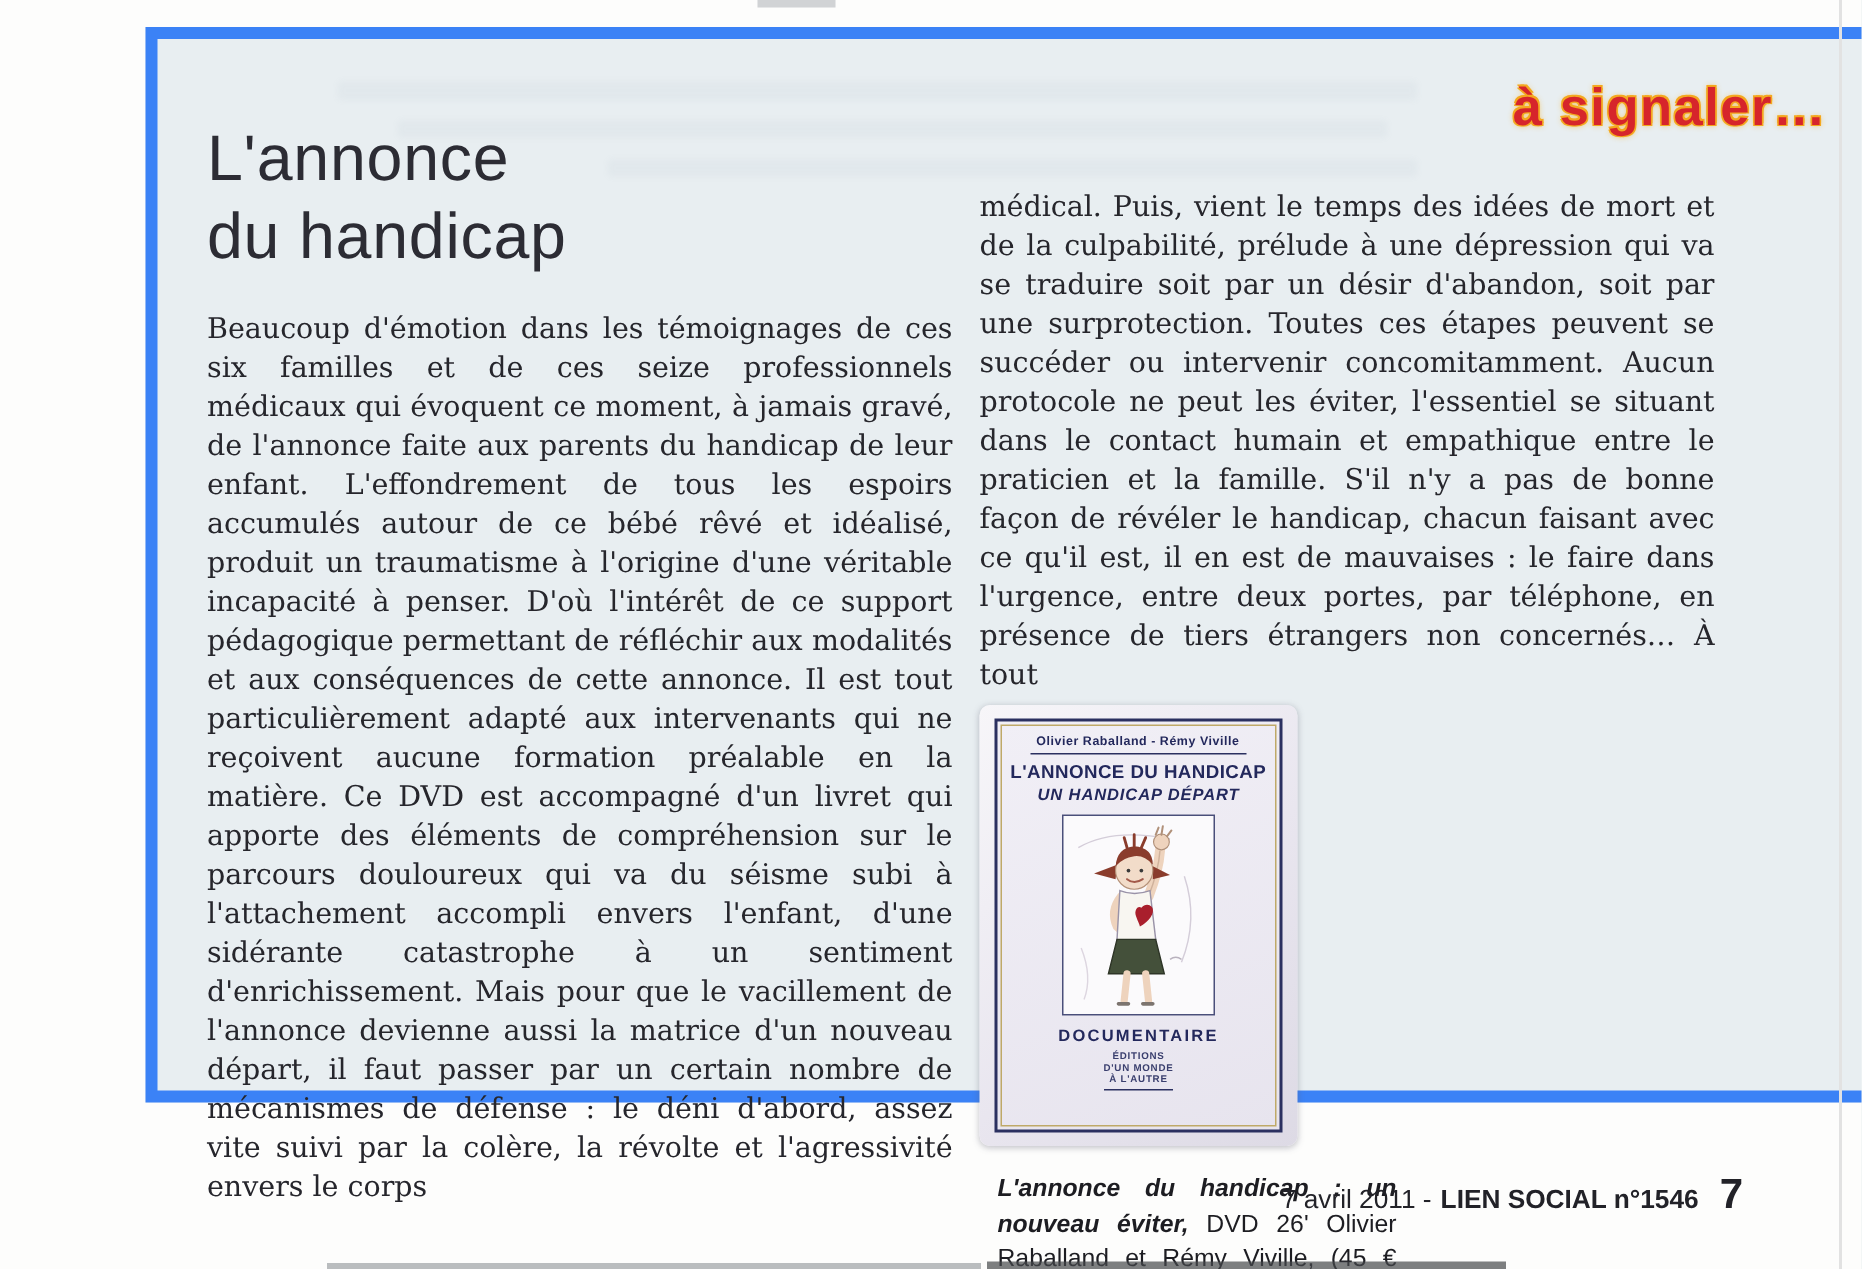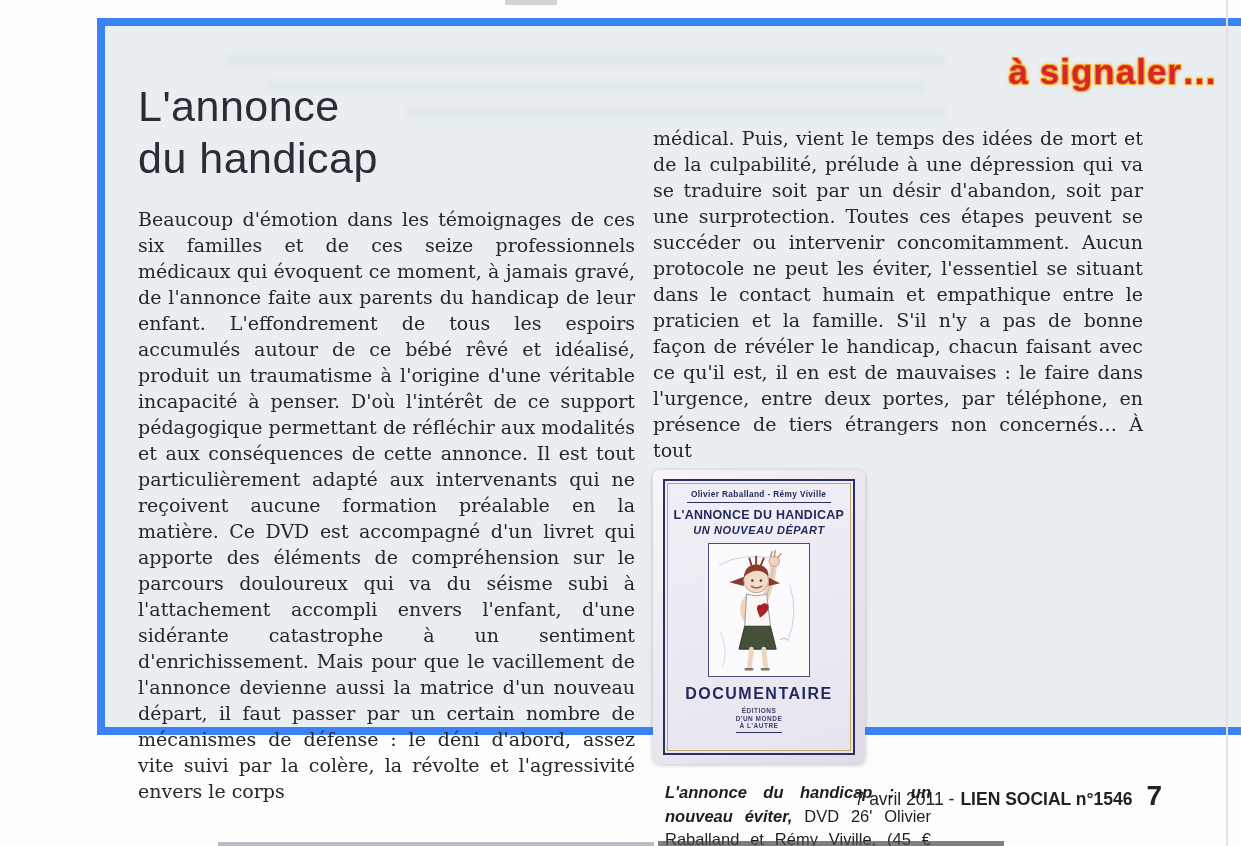--- a/index.html
+++ b/index.html
@@ -71,21 +71,21 @@
   }
   .dvd-authors{font-size:9px;font-weight:bold;letter-spacing:.4px;white-space:nowrap;transform:scale(.92);}
   .dvd-rule{width:82%;height:1px;background:#2b3060;margin:3px 0 4px 0;}
   .dvd-title{font-size:13px;font-weight:bold;letter-spacing:.3px;white-space:nowrap;transform:scale(.96);}
   .dvd-subtitle{font-size:11px;font-style:italic;font-weight:bold;letter-spacing:.6px;margin-top:2px;}
   .dvd-art{
     width:100px;height:132px;margin-top:7px;
     border:1px solid #4a4f7a;background:#fbfafc;
     display:flex;align-items:center;justify-content:center;
   }
-  .dvd-genre{font-size:16px;font-weight:bold;letter-spacing:1.5px;margin-top:8px;}
+  .dvd-genre{font-size:11px;font-weight:bold;letter-spacing:1.5px;margin-top:8px;}
   .dvd-logo{margin-top:4px;text-align:center;border-bottom:1px solid #2b3060;padding-bottom:2px;}
   .dvd-logo div{font-size:6.5px;font-weight:bold;line-height:7.5px;letter-spacing:.5px;color:#3a3f6e;}
   .beside{margin-left:12px;width:266px;}
   .caption{margin-top:17px;font-family:"Liberation Sans",sans-serif;}
   .caption-main{font-size:16.5px;line-height:23.5px;color:#1d1d22;text-align:justify;margin:0;}
   .caption-title{font-weight:bold;font-style:italic;}
   .caption-line{font-size:16.5px;line-height:23.5px;color:#1d1d22;margin:0;text-decoration:underline;}
   .page-footer{
     position:absolute;top:780px;right:79px;
     display:flex;align-items:baseline;
@@ -118,21 +118,21 @@
 
   <div class="col-right">
     <p class="serif-body" lang="fr">médical. Puis, vient le temps des idées de mort et de la culpabilité, prélude à une dépression qui va se traduire soit par un désir d'abandon, soit par une surprotection. Toutes ces étapes peuvent se succéder ou intervenir concomitamment. Aucun protocole ne peut les éviter, l'essentiel se situant dans le contact humain et empathique entre le praticien et la famille. S'il n'y a pas de bonne façon de révéler le handicap, chacun faisant avec ce qu'il est, il en est de mauvaises : le faire dans l'urgence, entre deux portes, par téléphone, en présence de tiers étrangers non concernés… À tout</p>
 
     <div class="media-row">
       <div class="dvd-photo">
         <div class="dvd-cover">
           <div class="dvd-authors">Olivier Raballand - Rémy Viville</div>
           <div class="dvd-rule"></div>
           <div class="dvd-title">L'ANNONCE DU HANDICAP</div>
-          <div class="dvd-subtitle">UN NOUVEAU DÉPART</div>
+          <div class="dvd-subtitle">UN HANDICAP DÉPART</div>
           <div class="dvd-art">
             <svg width="96" height="128" viewBox="0 0 96 134" xmlns="http://www.w3.org/2000/svg">
 
               <path d="M6,20 Q30,6 70,14" stroke="#d4cdd9" stroke-width="1" fill="none"></path>
               <path d="M80,40 Q90,70 78,100" stroke="#d4cdd9" stroke-width="1" fill="none"></path>
               <path d="M8,90 Q16,110 10,126" stroke="#ddd6e0" stroke-width="1" fill="none"></path>
 
               <path d="M55,54 Q62,36 63,22" stroke="#eed3bd" stroke-width="7" fill="none" stroke-linecap="round"></path>
               <path d="M55,54 Q62,36 63,22" stroke="#b09079" stroke-width="1" fill="none" opacity=".5"></path>
               <circle cx="64" cy="16" r="5.5" fill="#eed3bd" stroke="#b09079" stroke-width=".8"></circle>

